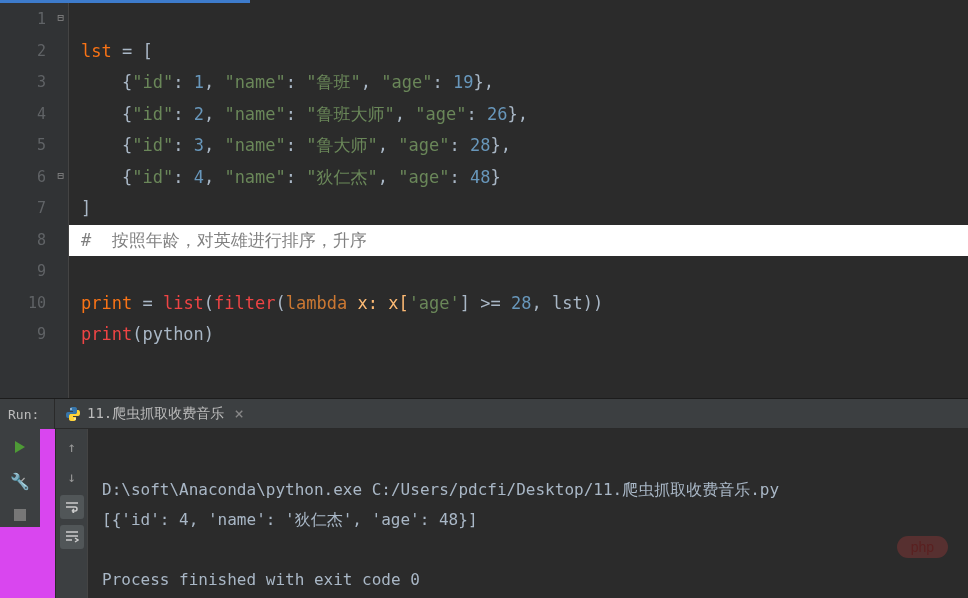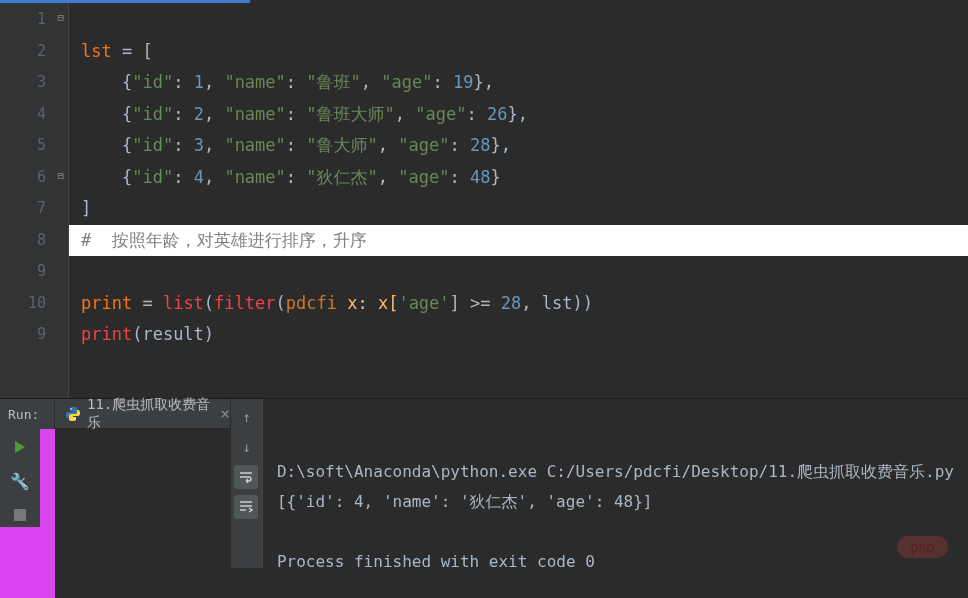--- a/index.html
+++ b/index.html
@@ -145,21 +145,21 @@
     color: #999;
     cursor: pointer;
     font-size: 14px;
   }
   .run-inner-toolbar .tb-btn.boxed {
     background: #515658;
     border-radius: 3px;
   }
   .console {
     flex: 1;
-    padding: 28px 14px;
+    padding: 16px 14px;
     font-size: 16px;
     line-height: 30px;
     white-space: pre;
     border-left: 1px solid #444;
   }
   .watermark {
     position: absolute;
     right: 20px;
     bottom: 40px;
     background: rgba(200,60,60,0.28);
@@ -191,22 +191,22 @@
     <div><span>9</span></div>
   </div>
   <div class="code-area">
 <span><span class="ident">lst </span><span class="op">= [</span></span>
 <span>    <span class="op">{</span><span class="str">"id"</span><span class="op">: </span><span class="num">1</span><span class="op">,</span> <span class="str">"name"</span><span class="op">: </span><span class="str">"鲁班"</span><span class="op">,</span> <span class="str">"age"</span><span class="op">: </span><span class="num">19</span><span class="op">}</span><span class="op">,</span></span>
 <span>    <span class="op">{</span><span class="str">"id"</span><span class="op">: </span><span class="num">2</span><span class="op">,</span> <span class="str">"name"</span><span class="op">: </span><span class="str">"鲁班大师"</span><span class="op">,</span> <span class="str">"age"</span><span class="op">: </span><span class="num">26</span><span class="op">}</span><span class="op">,</span></span>
 <span>    <span class="op">{</span><span class="str">"id"</span><span class="op">: </span><span class="num">3</span><span class="op">,</span> <span class="str">"name"</span><span class="op">: </span><span class="str">"鲁大师"</span><span class="op">,</span> <span class="str">"age"</span><span class="op">: </span><span class="num">28</span><span class="op">}</span><span class="op">,</span></span>
 <span>    <span class="op">{</span><span class="str">"id"</span><span class="op">: </span><span class="num">4</span><span class="op">,</span> <span class="str">"name"</span><span class="op">: </span><span class="str">"狄仁杰"</span><span class="op">,</span> <span class="str">"age"</span><span class="op">: </span><span class="num">48</span><span class="op">}</span></span>
 <span><span class="op">]</span></span>
 <span class="highlight-line"><span class="cmt">#  按照年龄，对英雄进行排序，升序</span></span>
-<span><span class="ident">print </span><span class="op">= </span><span class="builtin">list</span><span class="op">(</span><span class="builtin">filter</span><span class="op">(</span><span class="kw">pdcfi </span><span class="param">x: x[</span><span class="str">'age'</span><span class="op">] &gt;= </span><span class="num">28</span><span class="op">, lst))</span></span>
-<span><span class="builtin">print</span><span class="op">(result)</span></span>
+<span><span class="ident">print </span><span class="op">= </span><span class="builtin">list</span><span class="op">(</span><span class="builtin">filter</span><span class="op">(</span><span class="kw">lambda </span><span class="param">x: x[</span><span class="str">'age'</span><span class="op">] &gt;= </span><span class="num">28</span><span class="op">, lst))</span></span>
+<span><span class="builtin">print</span><span class="op">(python)</span></span>
 <span> </span>
 <span> </span>
   </div>
 </div>
 
 <div class="splitter"></div>
 
 <div class="run-container" style="height:199px; display:flex; flex-direction:row;">
   <div class="run-label-wrap">
     <div class="run-label">Run:</div>
@@ -225,21 +225,21 @@
         <span style="position:absolute;">🔧</span>
       </div>
       <div class="tb-btn">
         <svg width="12" height="12" viewBox="0 0 12 12">
             <rect width="12" height="12" fill="#777"></rect>
           </svg>
       </div>
     </div>
   </div>
 
-  <div style="flex:1; display:flex; flex-direction:row;">
+  <div style="flex:1; display:flex; flex-direction:column;">
     <div class="run-header">
       <span class="py-ico">
         <svg width="16" height="16" viewBox="0 0 16 16">
             <path fill="#3776ab" d="M8 1c-2 0-3 .5-3 2v2h3v1H3c-1.5 0-2 1-2 3s.5 3 2 3h1v-2c0-1.5 1-2 2-2h4c1 0 2-.5 2-2V3c0-1.5-1-2-3-2H8z"></path>
             <circle cx="6" cy="3" r=".8" fill="#fff"></circle>
             <path fill="#ffd43b" d="M8 15c2 0 3-.5 3-2v-2H8v-1h5c1.5 0 2-1 2-3s-.5-3-2-3h-1v2c0 1.5-1 2-2 2H6c-1 0-2 .5-2 2v3c0 1.5 1 2 3 2h1z"></path>
             <circle cx="10" cy="13" r=".8" fill="#fff"></circle>
           </svg>
       </span>
       <span>11.爬虫抓取收费音乐</span>

